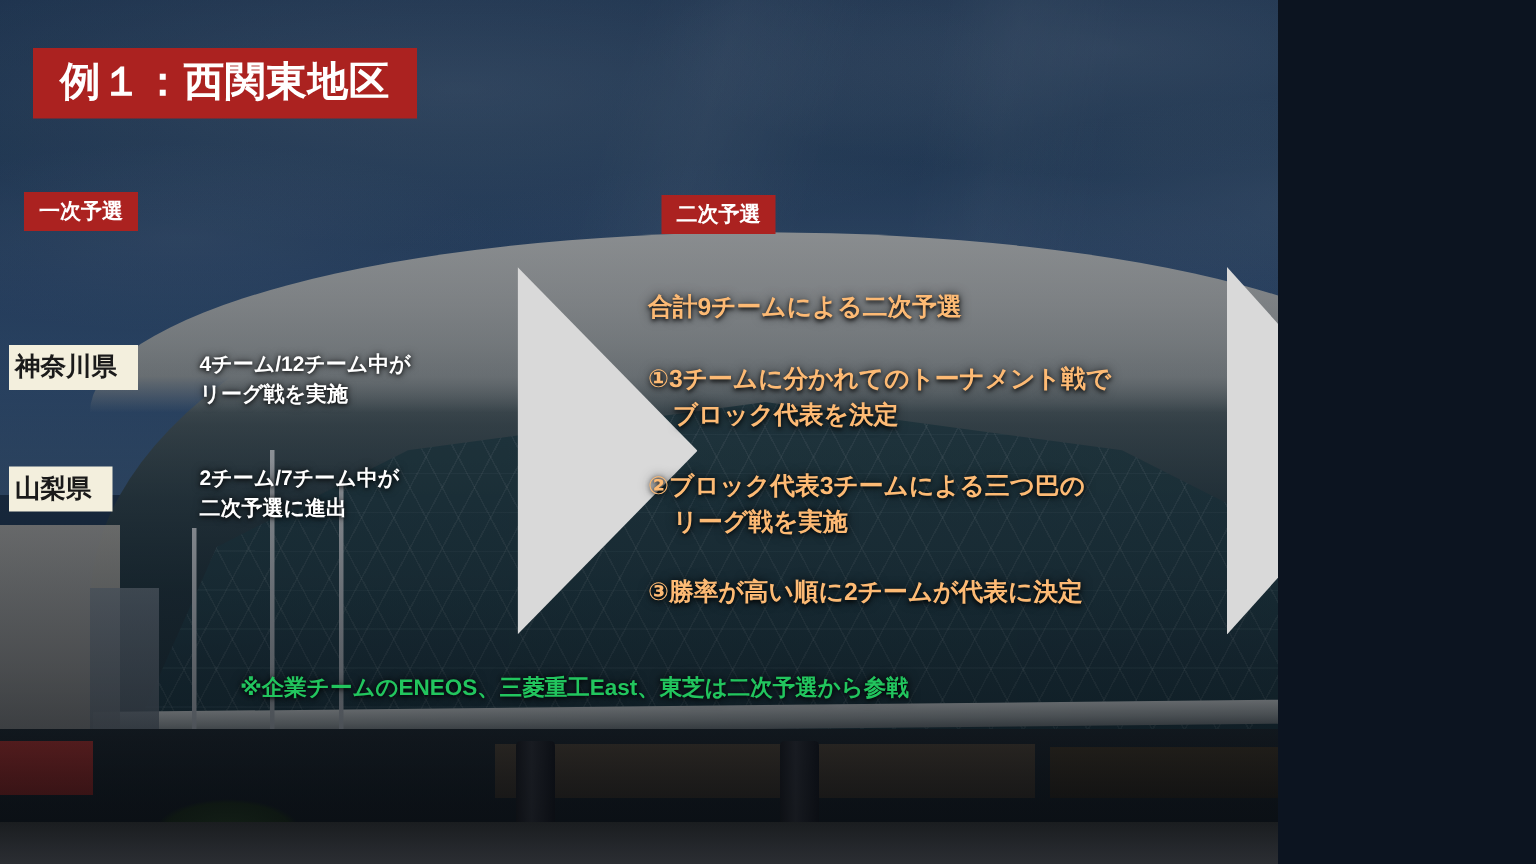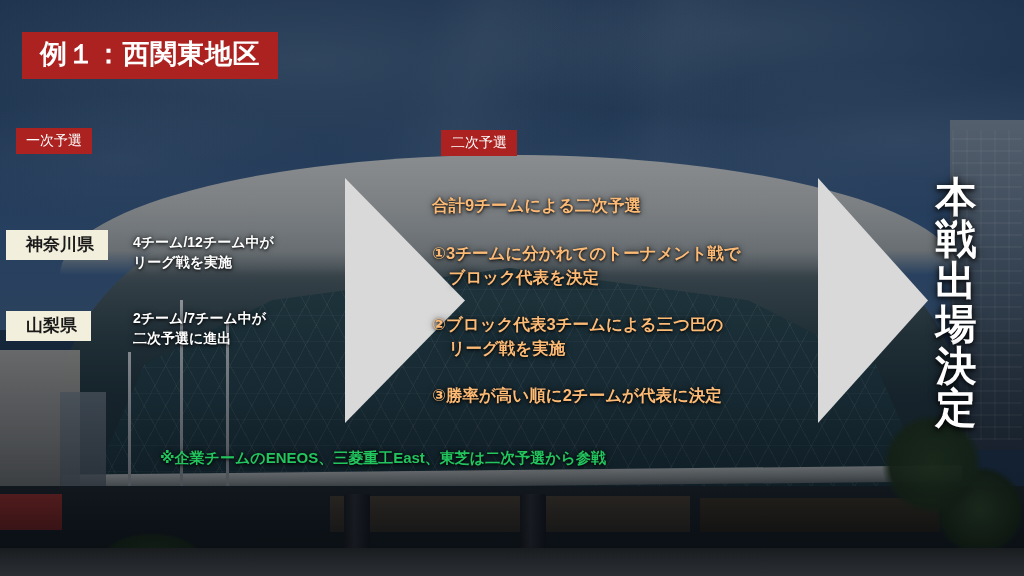--- a/index.html
+++ b/index.html
@@ -3,21 +3,21 @@
 <meta charset="utf-8">
 <title>例1：西関東地区</title>
 <style>
   html,body{margin:0;padding:0;}
   body{
     width:1024px;height:576px;overflow:hidden;
     font-family:"Liberation Sans","DejaVu Sans",sans-serif;
     background:#0c1420;
   }
   #slide{
-    position:relative;width:1024px;height:576px;overflow:hidden;
+    position:relative;width:852px;height:576px;overflow:hidden;
     background:#223a55;
   }
 
   
   .bg{position:absolute;inset:0;}
 
   .sky{
     position:absolute;left:0;top:0;width:1024px;height:330px;
     background:
       radial-gradient(ellipse 540px 150px at 30% 18%, rgba(150,170,195,.22), rgba(150,170,195,0) 70%),
@@ -136,34 +136,34 @@
     background:#ab2220;
     color:#ffffff;
     font-size:27px;font-weight:bold;letter-spacing:.5px;
     line-height:1.15;
     white-space:nowrap;
   }
 
   .tag{
     position:absolute;
     background:#ab2220;color:#fff;
-    font-size:14px;font-weight:normal;
+    font-size:14px;font-weight:bold;
     padding:4px 10px 5px 10px;
     white-space:nowrap;
     line-height:1.2;
   }
   .tag-primary{left:16px;top:128px;}
   .tag-secondary{left:441px;top:130px;}
 
   .pref-box{
     position:absolute;
     background:#f3efdd;
     color:#1a1a1a;
     font-size:17px;font-weight:bold;
-    padding:4px 14px 5px 20px;
+    padding:4px 14px 5px 4px;
     white-space:nowrap;
     line-height:1.25;
     text-align:center;
   }
   .pref-kanagawa{left:6px;top:230px;}
   .pref-yamanashi{left:6px;top:311px;}
 
   .pref-note{
     position:absolute;
     color:#ffffff;font-size:14px;font-weight:bold;line-height:1.45;

